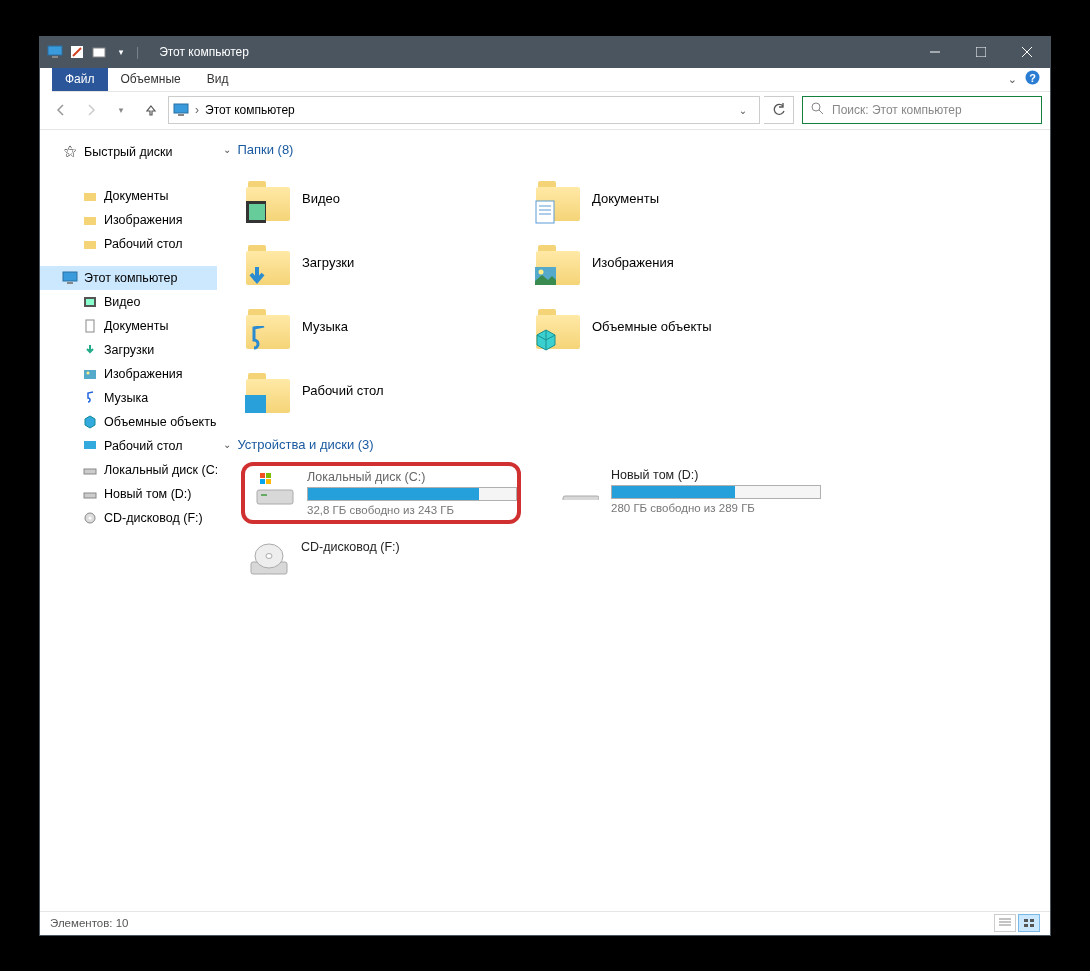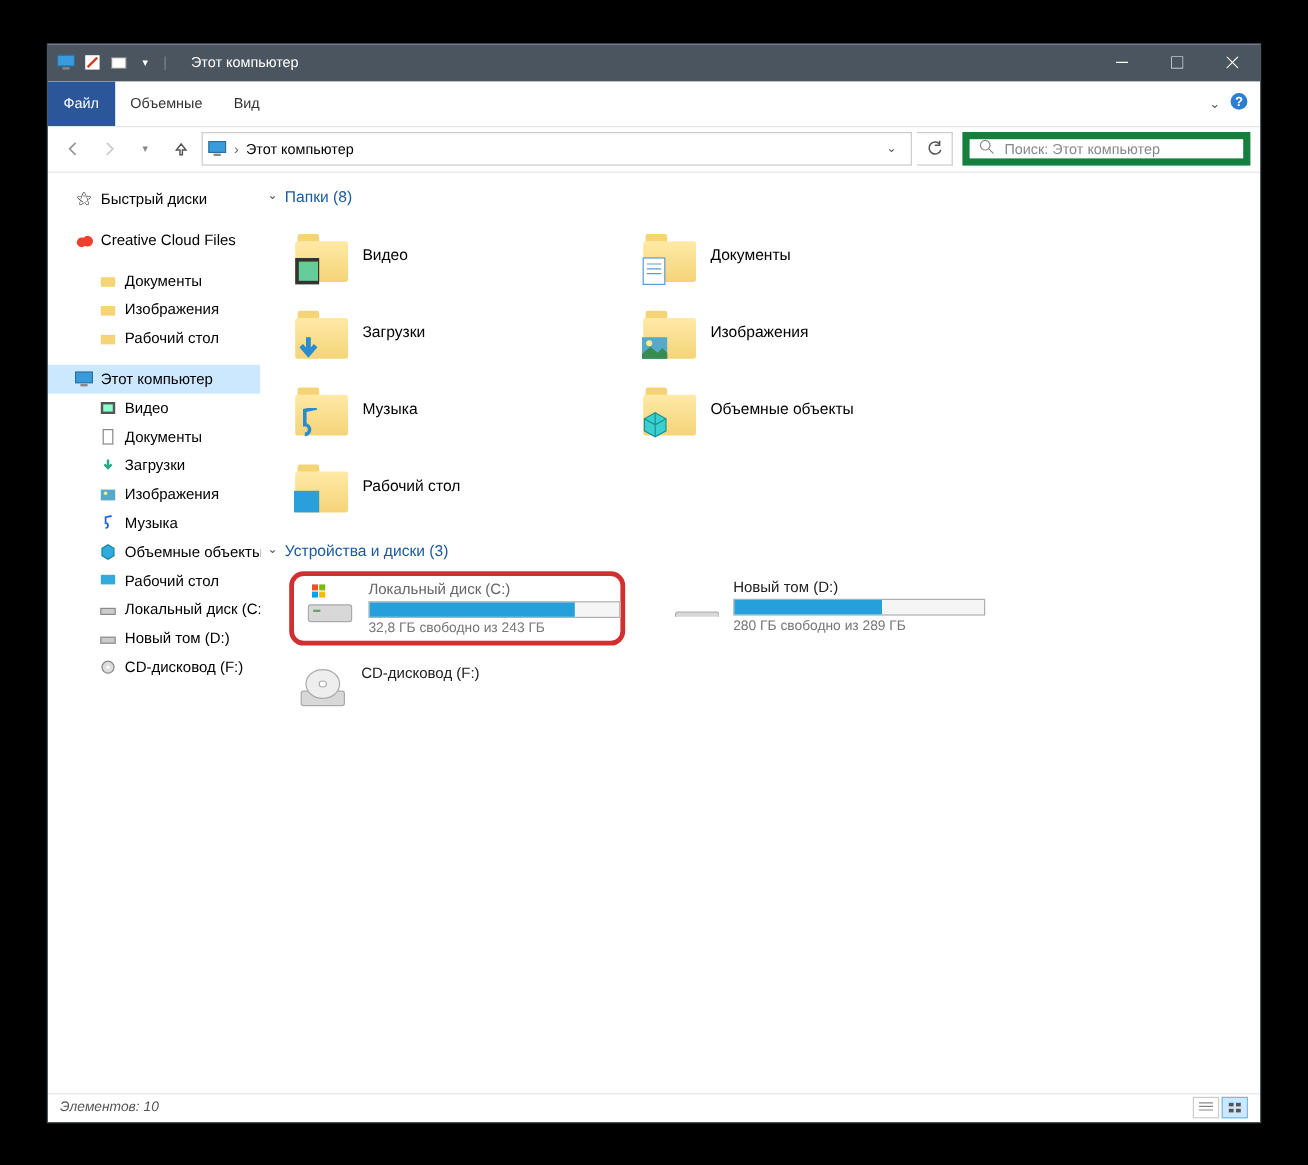--- a/index.html
+++ b/index.html
@@ -4,34 +4,34 @@
 <style>
 * { box-sizing: border-box; margin: 0; padding: 0; font-family: "Segoe UI", Tahoma, sans-serif; }
 body { background: #000; display: flex; align-items: center; justify-content: center; height: 971px; width: 1090px; }
 .window { width: 1010px; height: 898px; background: #fff; display: flex; flex-direction: column; box-shadow: 0 0 0 1px #4a5560; position: relative; }
 .titlebar { height: 31px; background: #4a5560; display: flex; align-items: center; color: #fff; font-size: 12px; }
 .titlebar-icons { display: flex; align-items: center; gap: 4px; padding: 0 6px; }
 .qat { width: 18px; height: 18px; display: flex; align-items: center; justify-content: center; }
 .titlebar-title { margin-left: 12px; flex: 1; }
 .win-controls { display: flex; height: 100%; }
 .win-btn { width: 46px; height: 100%; display: flex; align-items: center; justify-content: center; color: #fff; }
-.menubar { height: 38px; background: #fff; display: flex; align-items: stretch; border-bottom: 1px solid #e5e5e5; font-size: 12px; }
+.menubar { height: 24px; background: #fff; display: flex; align-items: stretch; border-bottom: 1px solid #e5e5e5; font-size: 12px; margin-left: 12px; }
 .menu-item { padding: 0 13px; display: flex; align-items: center; color: #333; }
 .menu-item.file { background: #2b579a; color: #fff; }
 .menu-spacer { flex: 1; }
 .menu-right { display: flex; align-items: center; gap: 8px; padding-right: 10px; }
 .navbar { height: 38px; display: flex; align-items: center; padding: 4px 8px; gap: 4px; border-bottom: 1px solid #e5e5e5; }
 .nav-btn { width: 26px; height: 26px; display: flex; align-items: center; justify-content: center; color: #888; }
 .nav-btn.enabled { color: #333; }
 .addressbar { flex: 1; height: 28px; border: 1px solid #ccc; display: flex; align-items: center; padding: 0 4px; font-size: 12px; gap: 6px; }
 .addr-sep { color: #666; }
 .addr-controls { margin-left: auto; display: flex; gap: 0; }
 .addr-btn { width: 24px; height: 24px; display: flex; align-items: center; justify-content: center; color: #555; }
 .refresh-box { width: 30px; height: 28px; border: 1px solid #ccc; border-left: none; display: flex; align-items: center; justify-content: center; color: #555; }
-.searchbox { width: 240px; height: 28px; border: 6px solid #15803d; display: flex; align-items: center; padding: 0 8px; font-size: 12px; color: #888; gap: 8px; margin-left: 4px; }
+.searchbox { width: 240px; height: 28px; border: 1px solid #15803d; display: flex; align-items: center; padding: 0 8px; font-size: 12px; color: #888; gap: 8px; margin-left: 4px; }
 .body { flex: 1; display: flex; overflow: hidden; }
 .sidebar { width: 177px; padding: 10px 0; font-size: 12.5px; overflow: hidden; }
 .tree-item { display: flex; align-items: center; height: 24px; padding-left: 22px; gap: 6px; white-space: nowrap; }
 .tree-item.child { padding-left: 42px; }
 .tree-item.selected { background: #cce8ff; }
 .tree-gap { height: 10px; }
 .content { flex: 1; padding: 8px 4px; overflow: auto; font-size: 13px; }
 .group-header { display: flex; align-items: center; gap: 6px; color: #1a5aa0; font-size: 13px; padding: 4px 2px; }
 .group-header .chev { font-size: 10px; color: #555; }
 .folder-grid { display: flex; flex-wrap: wrap; gap: 0 30px; padding: 6px 20px 10px 20px; }
@@ -44,21 +44,21 @@
 .drive-item { width: 280px; display: flex; gap: 10px; padding: 6px; align-items: flex-start; }
 .drive-item.highlighted { border: 4px solid #d03030; border-radius: 12px; padding: 4px 8px; }
 .drive-icon { width: 44px; height: 40px; display: flex; align-items: center; justify-content: center; position: relative; flex-shrink: 0; }
 .drive-body-svg { width: 40px; height: 24px; }
 .drive-info { flex: 1; }
 .drive-name { font-size: 12.5px; color: #222; }
 .drive-item.highlighted .drive-name { color: #666; }
 .drive-bar { width: 210px; height: 14px; border: 1px solid #b0b0b0; margin: 3px 0; background: #f5f5f5; position: relative; }
 .drive-bar-fill { height: 100%; background: #26a0da; }
 .drive-free { font-size: 11.5px; color: #777; }
-.statusbar { height: 24px; border-top: 1px solid #e5e5e5; display: flex; align-items: center; padding: 0 10px; font-size: 11.5px; color: #555; font-style: italic; }
+.statusbar { height: 24px; border-top: 1px solid #e5e5e5; display: flex; align-items: center; padding: 0 10px; font-size: 11.5px; color: #555; }
 .status-spacer { flex: 1; }
 .view-btns { display: flex; gap: 2px; }
 .view-btn { width: 22px; height: 18px; border: 1px solid #ccc; display: flex; align-items: center; justify-content: center; font-size: 10px; }
 .ico { width: 16px; height: 16px; display: inline-flex; align-items: center; justify-content: center; flex-shrink: 0; }
 </style>
 </head>
 <body>
 
 <div class="window">
 
@@ -164,29 +164,20 @@
     </div>
   </div>
 
   <div class="body">
     <div class="sidebar">
       <div class="tree-item">
           <span class="ico">⚝</span>
           <span>Быстрый диски</span>
         </div>
       <div class="tree-gap"></div>
-      <div class="tree-item">
-          <span class="ico">
-            <svg width="16" height="16">
-              <circle cx="6" cy="10" r="4" fill="#f04030"></circle>
-              <circle cx="11" cy="9" r="4.5" fill="#f04030"></circle>
-            </svg>
-          </span>
-          <span>Creative Cloud Files</span>
-        </div>
       <div class="tree-gap"></div>
       <div class="tree-item child">
           <span class="ico">
             <svg width="14" height="14">
               <rect x="1" y="4" width="12" height="8" fill="#f5d478"></rect>
             </svg>
           </span>
           <span>Документы</span>
         </div>
       <div class="tree-item child">

